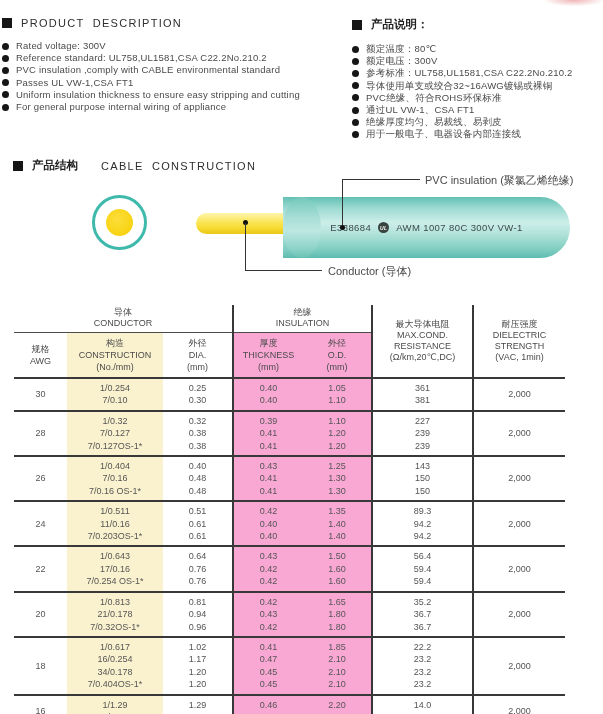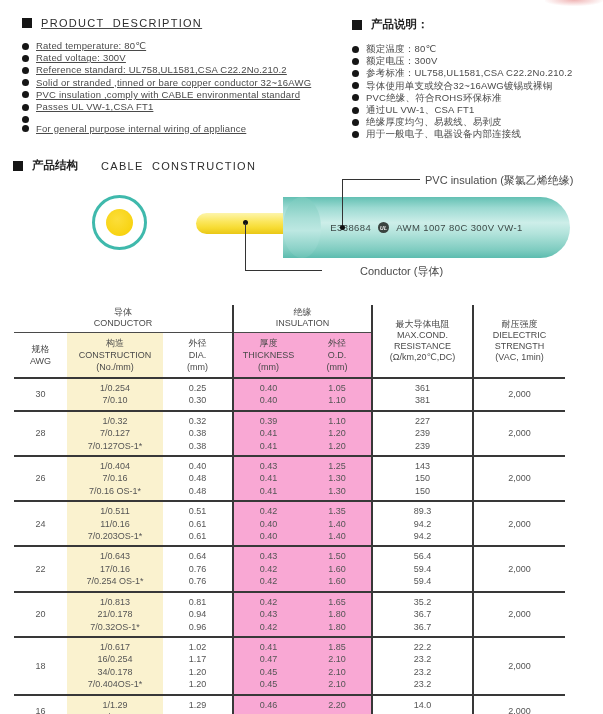--- a/index.html
+++ b/index.html
@@ -57,52 +57,45 @@
   tbody td { padding:3px 0; line-height:12.4px; }
   .vdiv { border-left:2px solid #383838; }
   .bg-yellow { background:#FAF2CF; }
   .bg-blue { background:#f9a8d4; }
 </style>
 </head>
 <body>
 
 <div class="abs" id="logo-smudge"></div>
 
-<div class="abs" style="left:22px; top:17px; width:322px;text-decoration:underline;">
+<div class="abs" style="left:2px; top:17px; width:322px;">
   <div class="sec-head">
     <span class="sq"></span>
     <span class="sec-title-en">PRODUCT DESCRIPTION</span>
   </div>
   <div class="blist" id="list-en">
       <div class="bitem">
         <span class="dot"></span>
-        <span>Rated temperature: 80℃</span>
-      </div>
-      <div class="bitem">
-        <span class="dot"></span>
         <span>Rated voltage: 300V</span>
       </div>
       <div class="bitem">
         <span class="dot"></span>
         <span>Reference standard: UL758,UL1581,CSA C22.2No.210.2</span>
       </div>
       <div class="bitem">
         <span class="dot"></span>
-        <span>Solid or stranded ,tinned or bare copper conductor 32~16AWG</span>
-      </div>
-      <div class="bitem">
-        <span class="dot"></span>
         <span>PVC insulation ,comply with CABLE environmental standard</span>
       </div>
       <div class="bitem">
         <span class="dot"></span>
         <span>Passes UL VW-1,CSA FT1</span>
       </div>
       <div class="bitem">
         <span class="dot"></span>
+        <span>Uniform insulation thickness to ensure easy stripping and cutting</span>
       </div>
       <div class="bitem">
         <span class="dot"></span>
         <span>For general purpose internal wiring of appliance</span>
       </div>
     </div>
 </div>
 
 <div class="abs" style="left:352px; top:17px; width:250px;">
   <div class="sec-head">
@@ -167,21 +160,21 @@
   </div>
 
   <div class="abs cl" style="left:342px; top:179px; width:1px; height:48px;"></div>
   <div class="abs cl" style="left:342px; top:179px; width:78px; height:1px;"></div>
   <div class="abs cdot" style="left:340px; top:225px;"></div>
   <div class="abs callout-label" style="left:425px; top:173px;">PVC insulation (聚氯乙烯绝缘)</div>
 
   <div class="abs cdot" style="left:243px; top:220px;"></div>
   <div class="abs cl" style="left:245px; top:223px; width:1px; height:47px;"></div>
   <div class="abs cl" style="left:245px; top:270px; width:77px; height:1px;"></div>
-  <div class="abs callout-label" style="left:328px; top:264px;margin-left:32px;">Conductor (导体)</div>
+  <div class="abs callout-label" style="left:328px; top:264px;">Conductor (导体)</div>
 </div>
 
 <table id="spec-table">
   <colgroup>
     <col style="width:53px">
       <col style="width:96px">
       <col style="width:70px">
     <col style="width:70px">
       <col style="width:69px">
       <col style="width:101px">

